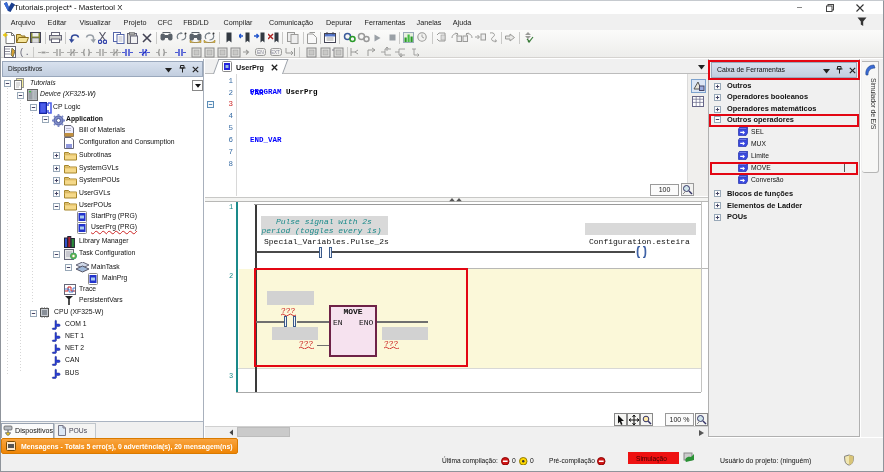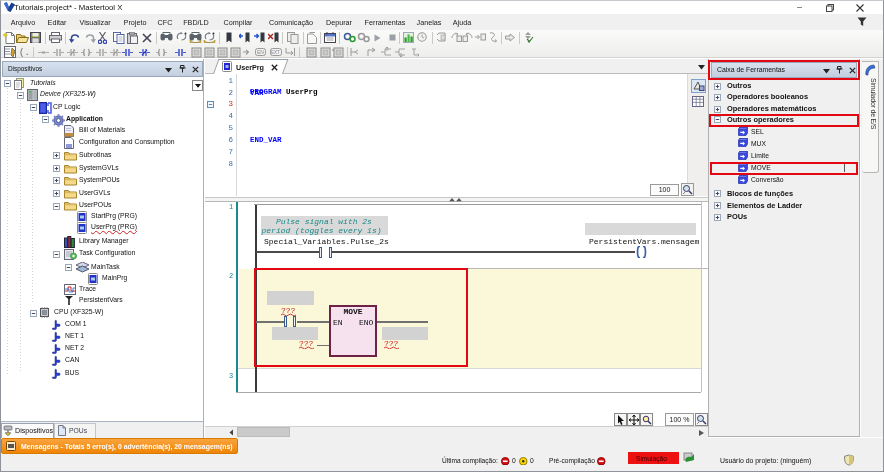--- a/index.html
+++ b/index.html
@@ -620,21 +620,21 @@
 <div class="abs mono" style="left:264px;top:236.5px;font-size:8px;color:#111;">Special_Variables.Pulse_2s</div>
 <div class="abs" style="left:256px;top:251.3px;width:63px;height:1.7px;background:#4a4a4a;"></div>
 <div class="abs" style="left:332px;top:251.3px;width:303px;height:1.7px;background:#4a4a4a;"></div>
 <div class="abs" style="left:318.6px;top:246.8px;width:3.2px;height:11.3px;background:#eef2fa;border:1.1px solid #3a5a8a;"></div>
 <div class="abs" style="left:328.6px;top:246.8px;width:3.2px;height:11.3px;background:#eef2fa;border:1.1px solid #3a5a8a;"></div>
 <svg class="abs" style="left:633.5px;top:246px" width="15" height="12" viewBox="0 0 15 12">
     <path d="M4.6 0.5 C3.2 2 3.2 10 4.6 11.5 M4.6 0.5 L6 0.5 M4.6 11.5 L6 11.5" fill="none" stroke="#3f62a6" stroke-width="1.7"></path>
     <path d="M10.4 0.5 C11.8 2 11.8 10 10.4 11.5 M10.4 0.5 L9 0.5 M10.4 11.5 L9 11.5" fill="none" stroke="#3f62a6" stroke-width="1.7"></path>
   </svg>
 <div class="abs" style="left:585px;top:223px;width:111px;height:12px;background:#d9d9d9;"></div>
-<div class="abs mono" style="left:589px;top:237px;font-size:8px;color:#111;">PersistentVars.mensagem</div>
+<div class="abs mono" style="left:589px;top:237px;font-size:8px;color:#111;">Configuration.esteira</div>
 <div class="abs" style="left:254px;top:268px;width:214px;height:99px;border:2px solid #e30613;z-index:25;"></div>
 <div class="abs" style="left:267px;top:291px;width:47px;height:14px;background:#d2d2d2;"></div>
 <div class="abs" style="left:272px;top:327px;width:46px;height:13px;background:#d2d2d2;"></div>
 <div class="abs" style="left:382px;top:327px;width:46px;height:13px;background:#d2d2d2;"></div>
 <div class="abs" style="left:256px;top:321px;width:28px;height:1.5px;background:#707070;"></div>
 <div class="abs" style="left:296.5px;top:321px;width:32.5px;height:1.5px;background:#707070;"></div>
 <div class="abs" style="left:377px;top:321px;width:51px;height:1.5px;background:#707070;"></div>
 <div class="abs" style="left:317px;top:344.5px;width:12px;height:1.5px;background:#707070;"></div>
 <div class="abs" style="left:283.6px;top:316px;width:3.2px;height:10.5px;background:#eef2fa;border:1.1px solid #3a5a8a;"></div>
 <div class="abs" style="left:292.8px;top:316px;width:3.2px;height:10.5px;background:#eef2fa;border:1.1px solid #3a5a8a;"></div>

